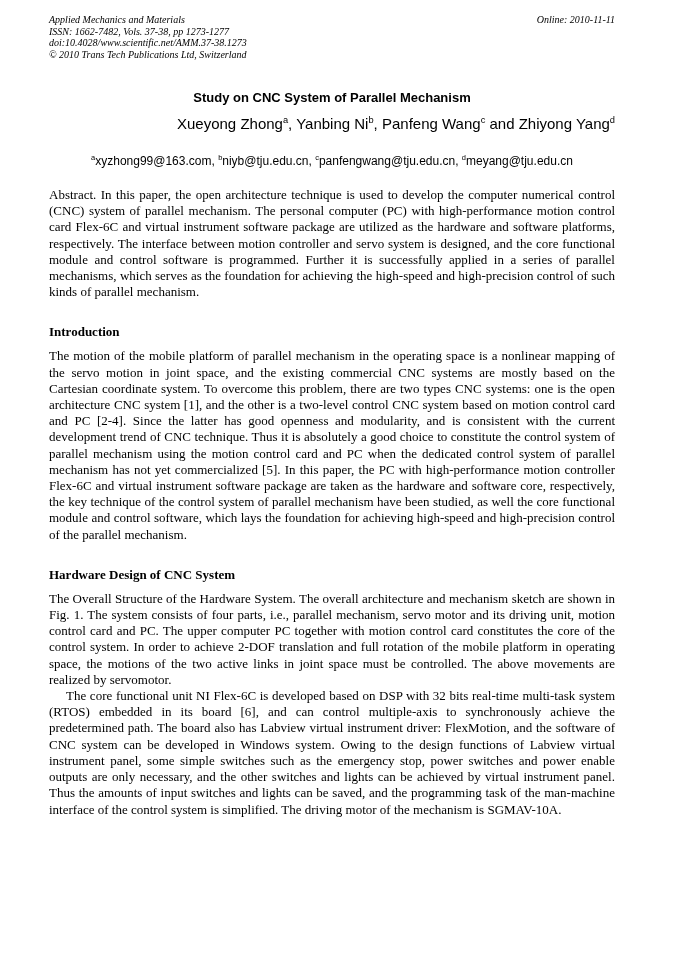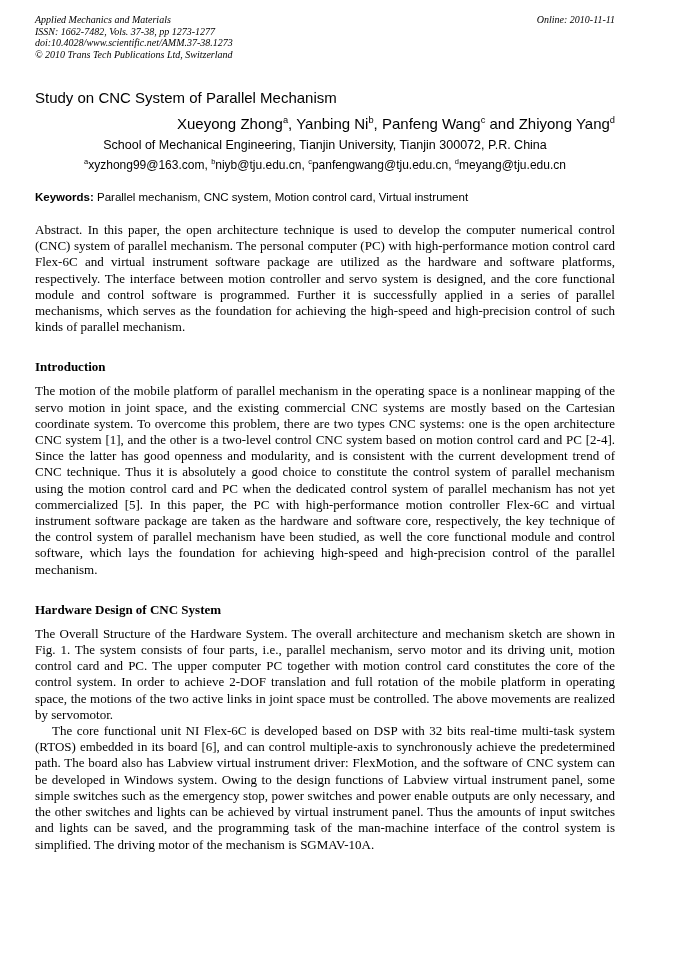--- a/index.html
+++ b/index.html
@@ -6,42 +6,42 @@
   html, body { background: #ffffff; }
   .page {
     width: 678px;
     height: 959px;
     background: #ffffff;
     color: #000000;
     font-family: "Liberation Serif", serif;
     position: relative;
     overflow: hidden;
   }
-  .inner { padding: 14px 63px 0 35px; }
+  .inner { padding: 14px 63px 0 49px; }
 
   
   .jheader {
     display: flex;
     justify-content: space-between;
     align-items: flex-start;
     font-style: italic;
     font-size: 10px;
     line-height: 11.5px;
     font-family: "Liberation Serif", serif;
   }
   .jheader .left div { white-space: nowrap; }
   .jheader .right { white-space: nowrap; text-align: center; }
 
   
   .title {
     margin-top: 28px;
-    text-align: left;
+    text-align: center;
     font-family: "Liberation Sans", sans-serif;
-    font-weight: normal;
-    font-size: 15px;
+    font-weight: bold;
+    font-size: 13px;
     line-height: 20px;
   }
   .authors {
     margin-top: 6px;
     text-align: right;
     font-family: "Liberation Sans", sans-serif;
     font-size: 15px;
     line-height: 19px;
   }
   .authors sup, .emails sup {
@@ -50,21 +50,21 @@
     line-height: 0;
   }
   .affiliation {
     margin-top: 5px;
     text-align: center;
     font-family: "Liberation Sans", sans-serif;
     font-size: 12.5px;
     line-height: 15px;
   }
   .emails {
-    margin-top: 5px;
+    margin-top: 21px;
     text-align: center;
     font-family: "Liberation Sans", sans-serif;
     font-size: 12px;
     line-height: 15px;
   }
 
   
   .keywords {
     margin-top: 17px;
     font-family: "Liberation Sans", sans-serif;
@@ -105,25 +105,23 @@
         <div>doi:10.4028/www.scientific.net/AMM.37-38.1273</div>
         <div>© 2010 Trans Tech Publications Ltd, Switzerland</div>
       </div>
       <div class="right">Online: 2010-11-11</div>
     </div>
 
     <div class="title">Study on CNC System of Parallel Mechanism</div>
 
     <div class="authors"><span>Xueyong Zhong</span><sup>a</sup><span>, Yanbing Ni</span><sup>b</sup><span>, Panfeng Wang</span><sup>c</sup><span> and Zhiyong Yang</span><sup>d</sup></div>
 
-    <div class="affiliation">School of Mechanical Engineering, Tianjin University, Tianjin 300072, P.R. China</div>
 
     <div class="emails"><sup>a</sup><span>xyzhong99@163.com, </span><sup>b</sup><span>niyb@tju.edu.cn, </span><sup>c</sup><span>panfengwang@tju.edu.cn, </span><sup>d</sup><span>meyang@tju.edu.cn</span></div>
 
-    <div class="keywords"><b>Keywords:</b><span> Parallel mechanism, CNC system, Motion control card, Virtual instrument</span></div>
 
     <p class="para abstract"><span class="lead">Abstract.</span><span> In this paper, the open architecture technique is used to develop the computer numerical control (CNC) system of parallel mechanism. The personal computer (PC) with high-performance motion control card Flex-6C and virtual instrument software package are utilized as the hardware and software platforms, respectively. The interface between motion controller and servo system is designed, and the core functional module and control software is programmed. Further it is successfully applied in a series of parallel mechanisms, which serves as the foundation for achieving the high-speed and high-precision control of such kinds of parallel mechanism.</span></p>
 
     <div class="sect-heading">Introduction</div>
 
     <p class="para after-heading">The motion of the mobile platform of parallel mechanism in the operating space is a nonlinear mapping of the servo motion in joint space, and the existing commercial CNC systems are mostly based on the Cartesian coordinate system. To overcome this problem, there are two types CNC systems: one is the open architecture CNC system [1], and the other is a two-level control CNC system based on motion control card and PC [2-4]. Since the latter has good openness and modularity, and is consistent with the current development trend of CNC technique. Thus it is absolutely a good choice to constitute the control system of parallel mechanism using the motion control card and PC when the dedicated control system of parallel mechanism has not yet commercialized [5]. In this paper, the PC with high-performance motion controller Flex-6C and virtual instrument software package are taken as the hardware and software core, respectively, the key technique of the control system of parallel mechanism have been studied, as well the core functional module and control software, which lays the foundation for achieving high-speed and high-precision control of the parallel mechanism.</p>
 
     <div class="sect-heading">Hardware Design of CNC System</div>
 
     <p class="para after-heading"><span class="lead">The Overall Structure of the Hardware System.</span><span> The overall architecture and mechanism sketch are shown in Fig. 1. The system consists of four parts, i.e., parallel mechanism, servo motor and its driving unit, motion control card and PC. The upper computer PC together with motion control card constitutes the core of the control system. In order to achieve 2-DOF translation and full rotation of the mobile platform in operating space, the motions of the two active links in joint space must be controlled. The above movements are realized by servomotor.</span></p>

